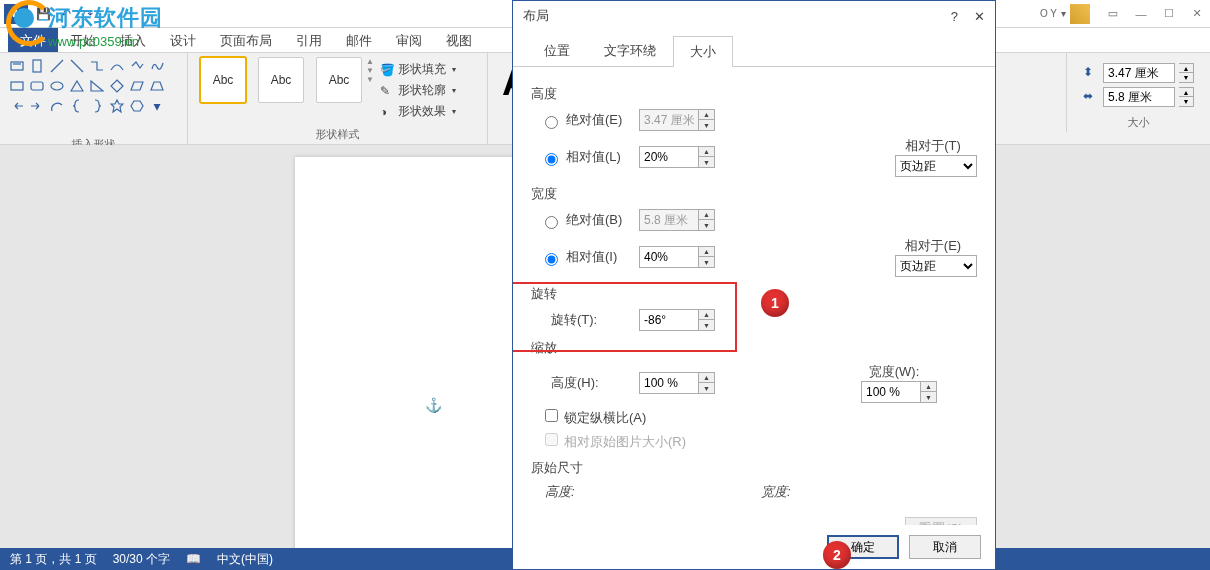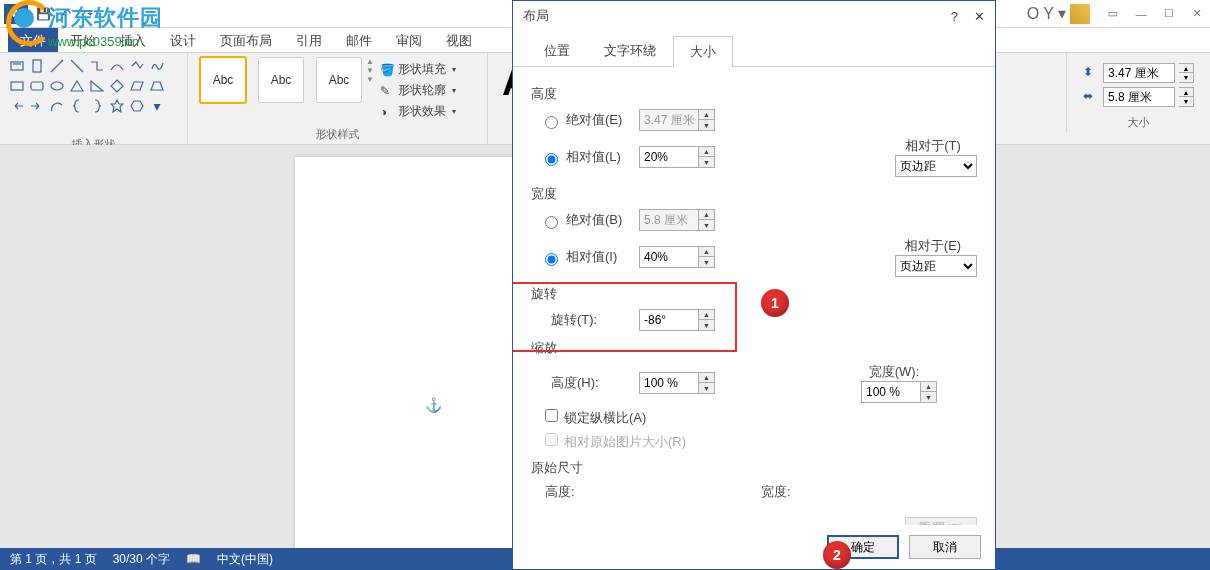--- a/index.html
+++ b/index.html
@@ -5,21 +5,21 @@
 * { margin: 0; padding: 0; box-sizing: border-box; font-family: "Microsoft YaHei", "Segoe UI", sans-serif; }
 body { background: #fff; width: 1210px; height: 570px; overflow: hidden; position: relative; font-size: 12px; }
 
 .titlebar { height: 28px; background: #fff; display: flex; align-items: center; border-bottom: 1px solid #d4d4d4; position: relative; }
 .titlebar .word-icon { width: 24px; height: 20px; background: #2b579a; color: #fff; display: flex; align-items: center; justify-content: center; font-size: 10px; font-weight: bold; margin-left: 4px; }
 .titlebar .qat { display: flex; gap: 6px; margin-left: 8px; }
 .titlebar .qat-btn { width: 16px; height: 16px; color: #2b579a; display: flex; align-items: center; justify-content: center; }
 .titlebar .doc-title { position: absolute; left: 50%; transform: translateX(-50%); color: #666; font-size: 13px; }
 .titlebar .win-controls { position: absolute; right: 0; display: flex; gap: 2px; align-items: center; }
 .titlebar .win-btn { width: 26px; height: 20px; display: flex; align-items: center; justify-content: center; color: #777; font-size: 11px; }
-.titlebar .user-box { margin-right: 8px; color: #666; font-size: 16px; display: flex; align-items: center; gap: 4px; }
+.titlebar .user-box { margin-right: 8px; color: #666; font-size: 10px; display: flex; align-items: center; gap: 4px; }
 .titlebar .user-box .avatar { width: 20px; height: 20px; background: linear-gradient(45deg,#d4a02c,#f0c050); }
 
 .watermark { position: absolute; top: 0; left: 0; z-index: 5; pointer-events: none; }
 .watermark .logo { display: flex; align-items: center; }
 .watermark .logo-icon { width: 48px; height: 36px; position: relative; }
 .watermark .logo-icon::before { content:''; position:absolute; width:36px; height:36px; border:5px solid #ff9c00; border-radius:50%; border-right-color:transparent; left:6px; }
 .watermark .logo-icon::after { content:''; position:absolute; width:20px; height:20px; background:#2ea3dc; border-radius:50%; left:14px; top:8px; }
 .watermark .logo-text { font-size: 22px; color: #2ea3dc; font-weight: bold; letter-spacing: 1px; }
 .watermark .url { color: #1e9e3e; font-size: 13px; margin-left: 48px; margin-top: -2px; }
 
@@ -88,21 +88,21 @@
 
 .highlight-box { position: absolute; border: 2px solid #e03030; pointer-events: none; }
 .callout { position: absolute; width: 28px; height: 28px; border-radius: 50%; background: #e03030; color: #fff; display: flex; align-items: center; justify-content: center; font-size: 14px; font-weight: bold; box-shadow: inset -2px -4px 6px rgba(0,0,0,0.25); pointer-events: none; }
 
 .dialog-footer { height: 44px; border-top: 0; display: flex; align-items: center; justify-content: flex-end; padding: 0 14px; gap: 10px; }
 .dialog-footer button { width: 72px; height: 24px; border: 1px solid #ababab; background: #f0f0f0; font-size: 12px; cursor: pointer; }
 .dialog-footer button.primary { border: 2px solid #2b579a; }
 .reset-btn { width: 72px; height: 24px; border: 1px solid #ccc; background: #f0f0f0; color: #aaa; float: right; margin-top: 6px; }
 
 .two-col { display: flex; }
-.two-col .col { flex: 1; display: flex; align-items: center; }
+.two-col .col { flex: 1; display: flex; align-items: center; font-style: italic; }
 </style>
 </head>
 <body>
 
 <div class="titlebar">
   <div class="word-icon">W</div>
   <div class="qat">
     <div class="qat-btn">💾</div>
     <div class="qat-btn">↶</div>
     <div class="qat-btn">↷</div>

